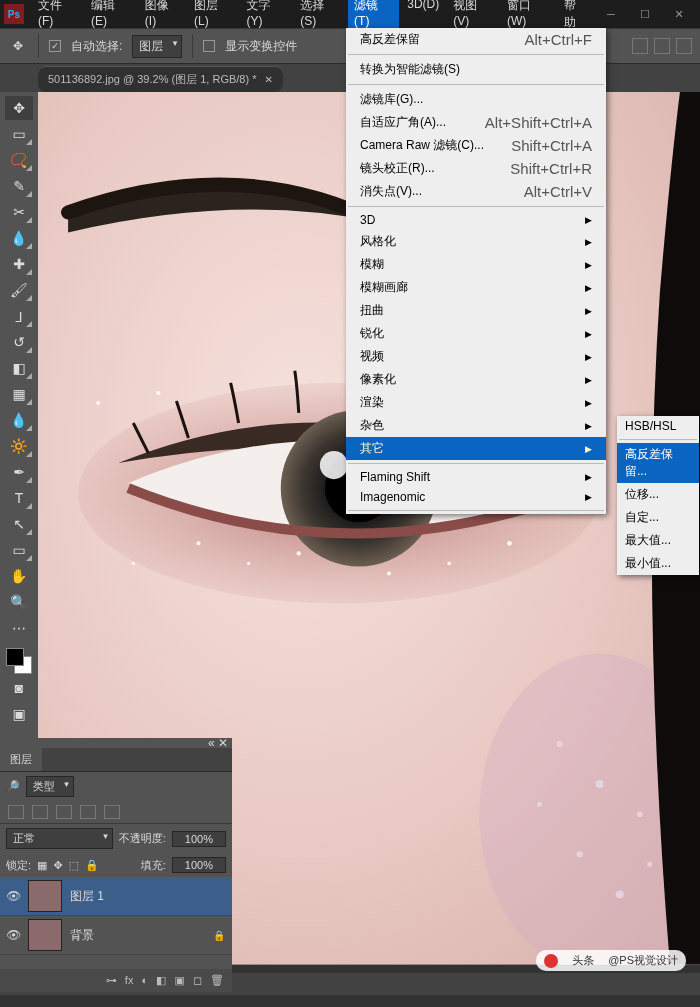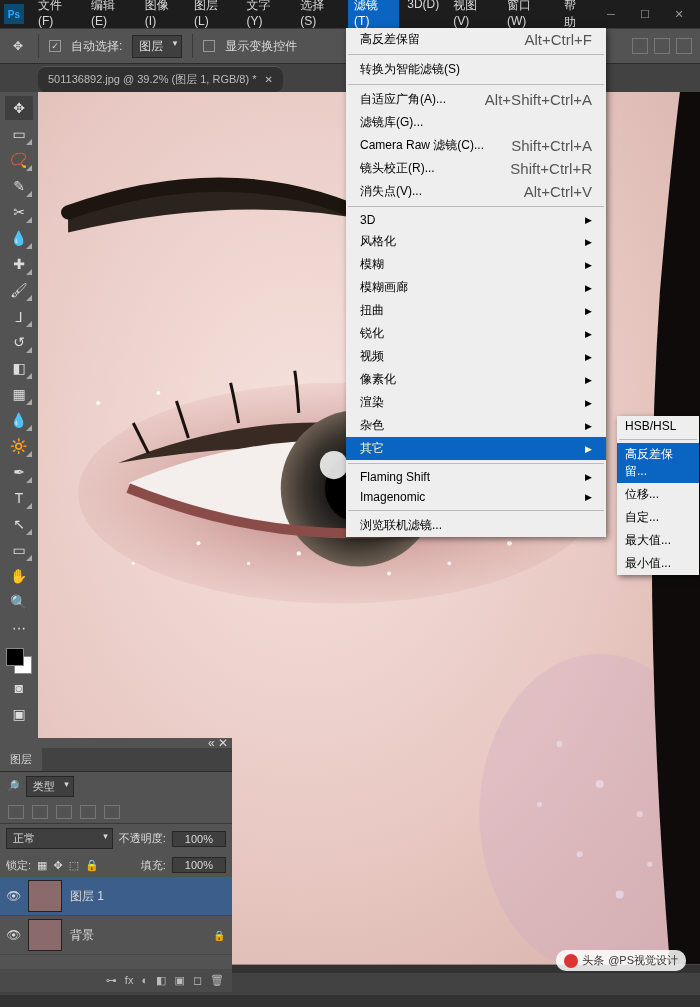--- a/index.html
+++ b/index.html
@@ -1,19 +1,19 @@
 <!DOCTYPE html>
 <html><head>
 <meta charset="utf-8">
 <style>
   * { margin: 0; padding: 0; box-sizing: border-box; font-family: "Microsoft YaHei", Arial, sans-serif; }
   body { width: 700px; height: 1007px; background: #323232; color: #d8d8d8; font-size: 12px; overflow: hidden; position: relative; }
   
   .titlebar { height: 28px; background: #1d1d1d; display: flex; align-items: center; padding: 0 4px; }
-  .titlebar .ps-logo { width: 20px; height: 20px; background: #0c4a6e; color: #31a8ff; font-weight: bold; font-size: 10px; display: flex; align-items: center; justify-content: center; margin-right: 8px; }
+  .titlebar .ps-logo { width: 20px; height: 20px; background: #7f1d1d; color: #31a8ff; font-weight: bold; font-size: 10px; display: flex; align-items: center; justify-content: center; margin-right: 8px; }
   .menubar { display: flex; gap: 2px; }
   .menubar span { padding: 4px 6px; cursor: default; }
   .menubar span.active { background: #0a64c2; color: #fff; }
   .winbtns { margin-left: auto; display: flex; }
   .winbtns div { width: 34px; height: 22px; color: #999; display: flex; align-items: center; justify-content: center; font-size: 11px; }
   
   .optionsbar { height: 36px; background: #535353; display: flex; align-items: center; border-top: 1px solid #383838; border-bottom: 1px solid #2b2b2b; padding: 0 8px; gap: 10px; }
   .optionsbar .move-icon { width: 20px; height: 20px; display:flex;align-items:center;justify-content:center; }
   .checkbox { width: 12px; height: 12px; border: 1px solid #999; display: inline-flex; align-items: center; justify-content: center; font-size: 9px; }
   .dropdown-small { background: #3f3f3f; border: 1px solid #262626; padding: 2px 18px 2px 6px; position: relative; }
@@ -63,21 +63,21 @@
   .layer.selected { background: #3b5f8a; }
   .layer .eye { width: 14px; }
   .layer .thumb { width: 34px; height: 32px; background: #8a6a6a; border: 1px solid #222; }
   .layer .lock { margin-left: auto; font-size: 10px; }
   .panel-footer { display: flex; justify-content: flex-end; gap: 8px; padding: 5px 8px; background: #4a4a4a; font-size: 11px; }
   .panel-footer div { opacity: .8; }
   
   .statusbar { position: absolute; bottom: 12px; left: 0; right: 0; height: 22px; background: #424242; display: flex; align-items: center; padding: 0 8px; font-size: 11px; gap: 12px; }
   .zoom-box { background: #3f3f3f; padding: 1px 6px; }
   
-  .watermark { position: absolute; bottom: 36px; right: 14px; background: rgba(255,255,255,.85); color: #333; padding: 3px 8px; border-radius: 10px; font-size: 11px; display:flex; align-items:center; gap:4px; }
+  .watermark { position: absolute; bottom: 36px; right: 14px; background: rgba(255,255,255,.85); color: #333; padding: 3px 8px; border-radius: 10px; font-size: 11px; display:flex; align-items:center; gap:14px; }
   .watermark .av { width:14px; height:14px; border-radius:50%; background:#d33; }
   
   svg { display: block; }
 </style>
 </head>
 <body>
 
 <div class="titlebar">
   <div class="ps-logo">Ps</div>
   <div class="menubar">
@@ -236,27 +236,27 @@
     <div class="item">
       <span>高反差保留</span>
       <span class="shortcut">Alt+Ctrl+F</span>
     </div>
     <div class="sep"></div>
     <div class="item">
       <span>转换为智能滤镜(S)</span>
     </div>
     <div class="sep"></div>
     <div class="item">
+      <span>滤镜库(G)...</span>
+    </div>
+    <div class="item">
       <span>自适应广角(A)...</span>
       <span class="shortcut">Alt+Shift+Ctrl+A</span>
     </div>
     <div class="item">
-      <span>滤镜库(G)...</span>
-    </div>
-    <div class="item">
       <span>Camera Raw 滤镜(C)...</span>
       <span class="shortcut">Shift+Ctrl+A</span>
     </div>
     <div class="item">
       <span>镜头校正(R)...</span>
       <span class="shortcut">Shift+Ctrl+R</span>
     </div>
     <div class="item">
       <span>消失点(V)...</span>
       <span class="shortcut">Alt+Ctrl+V</span>
@@ -309,23 +309,20 @@
     <div class="sep"></div>
     <div class="item">
       <span>Flaming Shift</span>
       <span class="arrow">▶</span>
     </div>
     <div class="item">
       <span>Imagenomic</span>
       <span class="arrow">▶</span>
     </div>
     <div class="sep"></div>
-    <div class="item">
-      <span>浏览联机滤镜...</span>
-    </div>
   </div>
 
 <div class="submenu" id="other-submenu">
     <div class="item">HSB/HSL</div>
     <div class="sep"></div>
     <div class="item highlight">高反差保留...</div>
     <div class="item">位移...</div>
     <div class="item">自定...</div>
     <div class="item">最大值...</div>
     <div class="item">最小值...</div>

